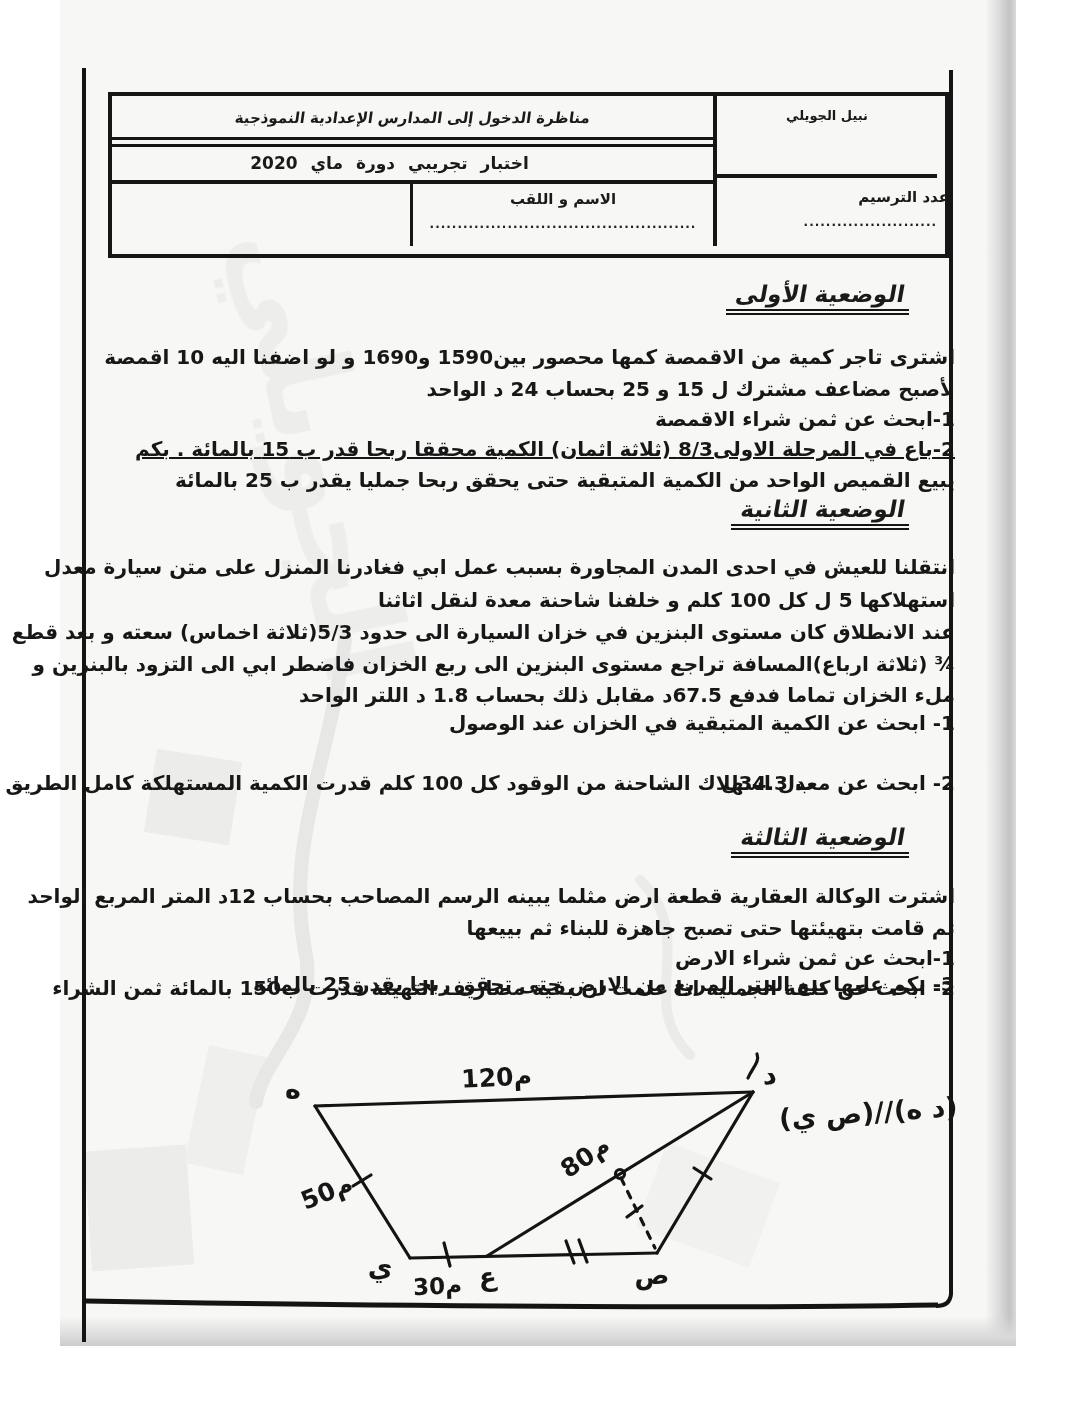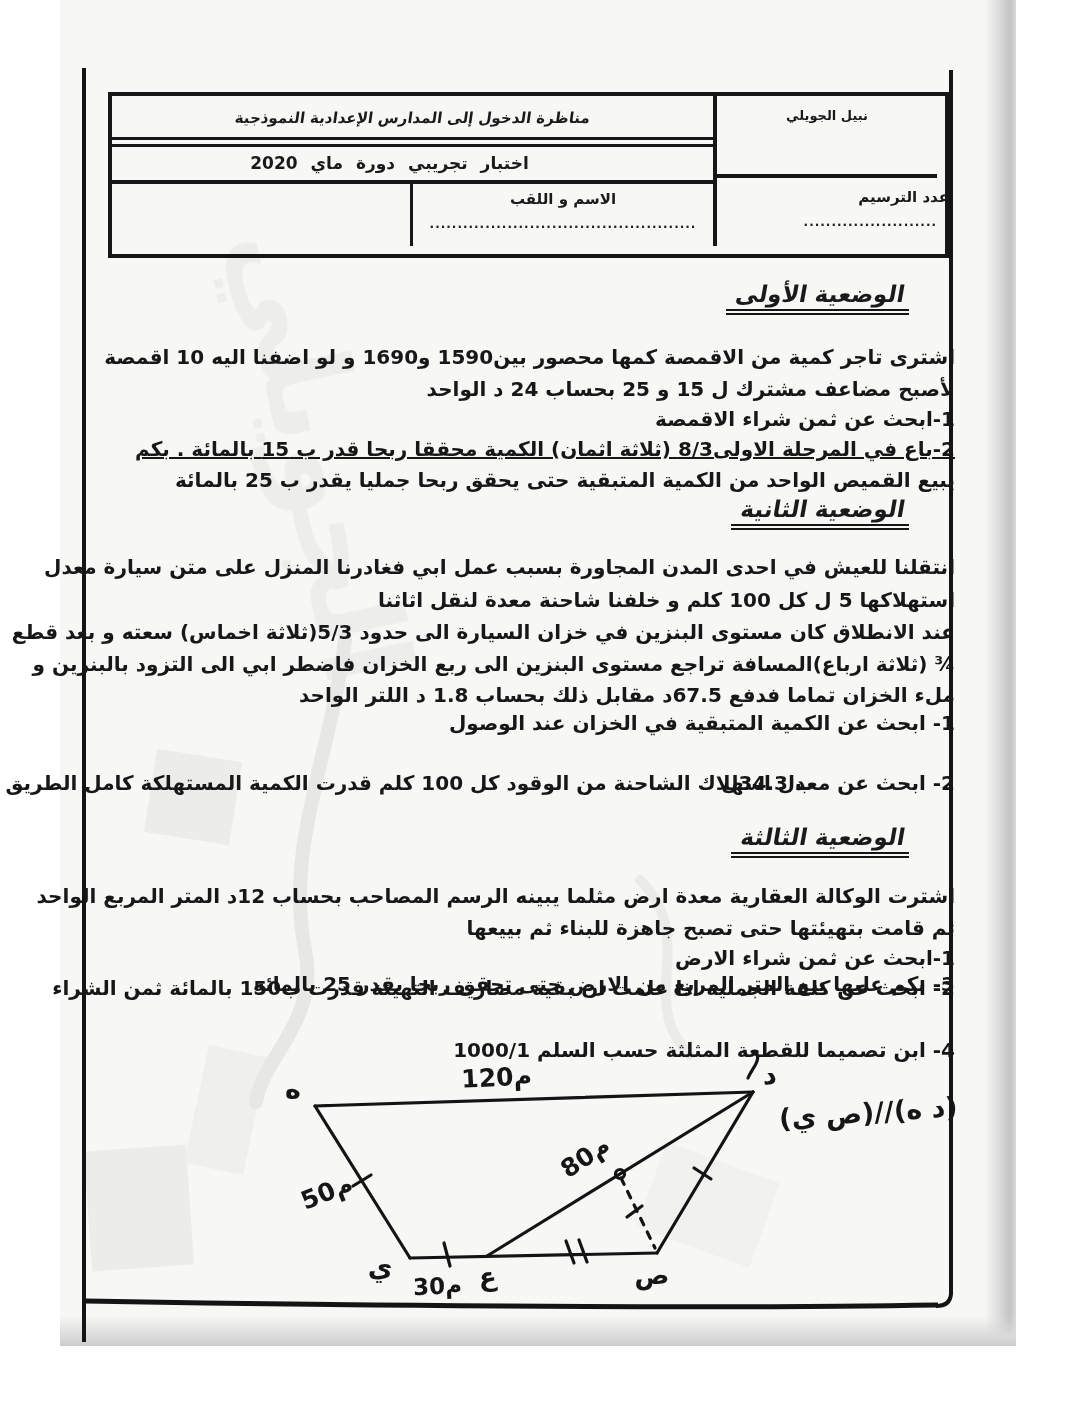--- a/index.html
+++ b/index.html
@@ -127,21 +127,20 @@
     <div class="line" style="top:555px;">انتقلنا للعيش في احدى المدن المجاورة بسبب عمل ابي فغادرنا المنزل على متن سيارة معدل</div>
     <div class="line" style="top:588px;">استهلاكها 5 ل كل 100 كلم و خلفنا شاحنة معدة لنقل اثاثنا</div>
     <div class="line" style="top:620px;">عند الانطلاق كان مستوى البنزين في خزان السيارة الى حدود 5/3(ثلاثة اخماس) سعته و بعد قطع</div>
     <div class="line" style="top:652px;">¾  (ثلاثة ارباع)المسافة تراجع مستوى البنزين الى ربع الخزان فاضطر ابي الى التزود بالبنزين و</div>
     <div class="line" style="top:683px;">ملء الخزان تماما فدفع 67.5د مقابل ذلك بحساب  1.8 د اللتر الواحد</div>
     <div class="line" style="top:711px;">1- ابحث عن الكمية المتبقية في الخزان عند الوصول</div>
     <div class="line" style="top:741px;margin-top:30px;">2- ابحث عن معدل اسهلاك الشاحنة من الوقود كل 100 كلم قدرت الكمية المستهلكة كامل الطريق</div>
     <div class="line indent" style="top:771px;">ب 34.3ل</div>
 
     <div class="sec-title" style="top:824px;"><span class="it">الوضعية الثالثة</span></div>
-    <div class="line" style="top:884px;">اشترت الوكالة العقارية معدة ارض مثلما يبينه الرسم المصاحب  بحساب 12د المتر المربع الواحد</div>
+    <div class="line" style="top:884px;">اشترت الوكالة العقارية قطعة ارض مثلما يبينه الرسم المصاحب  بحساب 12د المتر المربع الواحد</div>
     <div class="line" style="top:916px;">ثم قامت بتهيئتها حتى تصبح جاهزة للبناء ثم بييعها</div>
     <div class="line" style="top:946px;">1-ابحث عن ثمن شراء الارض</div>
     <div class="line" style="top:976px;">2- ابحث عن كلفة الجملية اذا علمت ان بقية مصاريف التهيئة قدرت ب150  بالمائة ثمن الشراء</div>
     <div class="line" style="top:972px;margin-left:44px;">3- بكم عليها بيع المتر المربع من الارض حتى تحقق ربحا يقدر  25 بالمائة</div>
-    <div class="line" style="top:1038px;">4- ابن تصميما للقطعة المثلثة حسب السلم 1000/1</div>
   </div>
 
 </div>
 
 </body></html>

